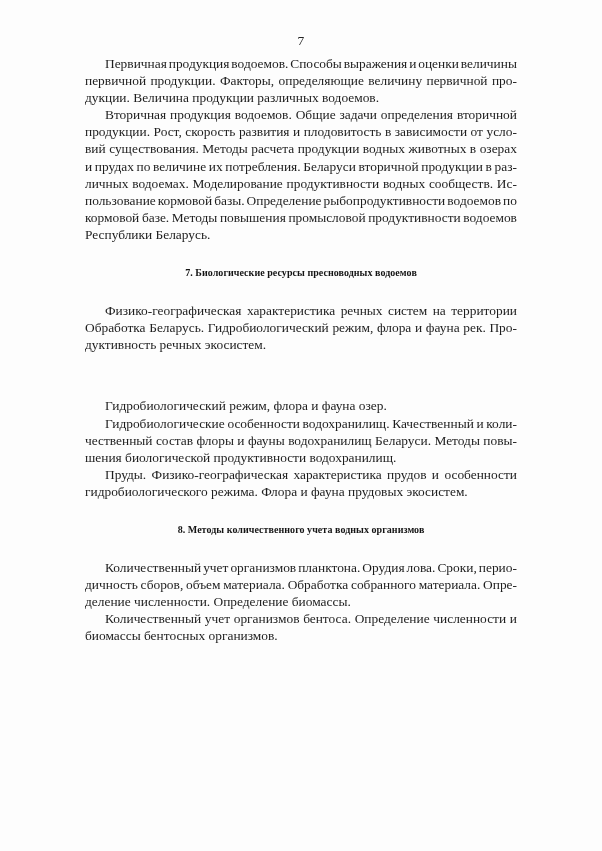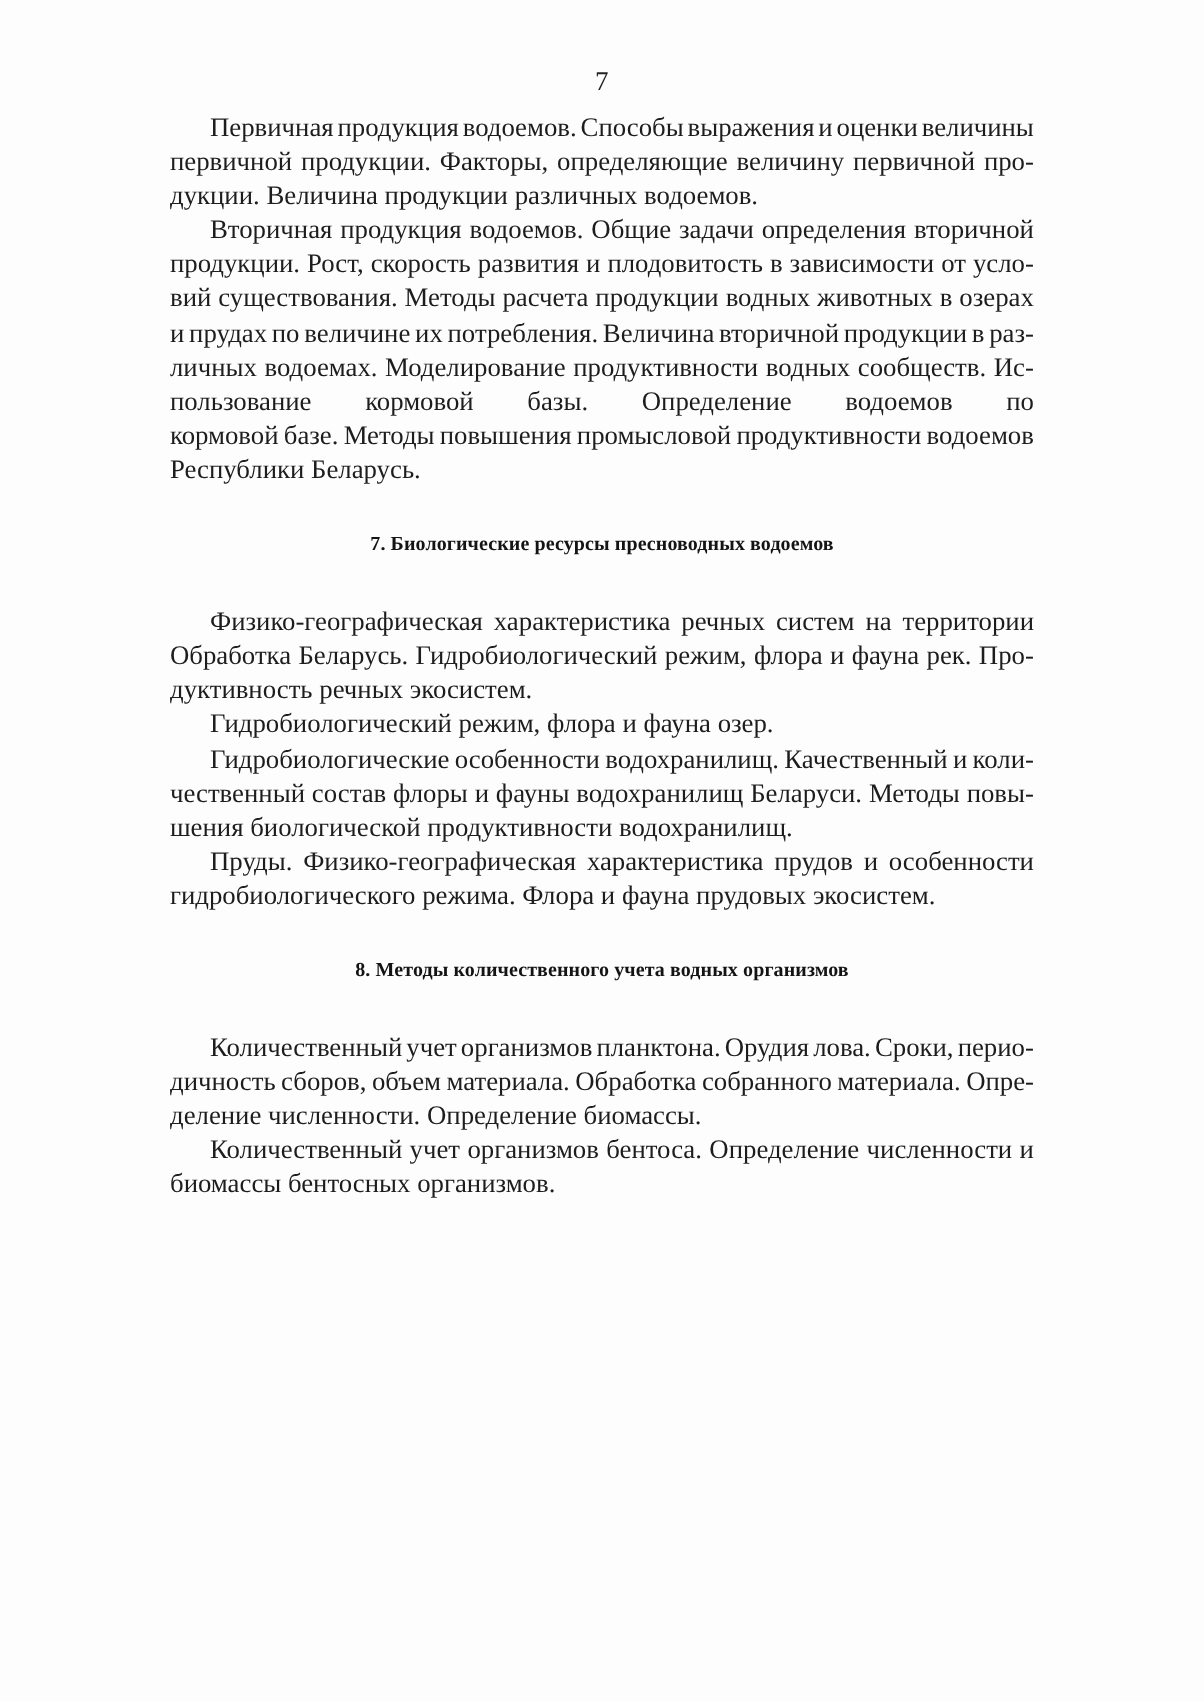--- a/index.html
+++ b/index.html
@@ -48,21 +48,21 @@
     white-space: nowrap;
   }
   .ln.just {
     display: flex;
     justify-content: space-between;
     white-space: nowrap;
   }
   .ln.just > span { display: inline-block; }
   .ln.indent { text-indent: 0; }
   .ln.indent.just { padding-left: 20px; }
-  .ln.indent:not(.just) { padding-left: 20px; }
+  .ln.indent:not(.just) { padding-left: 20px; margin-top: 44px; }
 
   .heading {
     margin: 0;
     font-size: 10px;
     font-weight: bold;
     text-align: center;
     color: #141414;
     line-height: 17.1px;
     letter-spacing: 0.05px;
   }
@@ -132,40 +132,41 @@
           <span>в</span>
           <span>озерах</span>
         </span>
         <span class="ln just">
           <span>и</span>
           <span>прудах</span>
           <span>по</span>
           <span>величине</span>
           <span>их</span>
           <span>потребления.</span>
-          <span>Величина</span>
+          <span>Беларуси</span>
           <span>вторичной</span>
           <span>продукции</span>
           <span>в</span>
           <span>раз-</span>
         </span>
         <span class="ln just">
           <span>личных</span>
           <span>водоемах.</span>
           <span>Моделирование</span>
           <span>продуктивности</span>
           <span>водных</span>
           <span>сообществ.</span>
           <span>Ис-</span>
         </span>
         <span class="ln just">
           <span>пользование</span>
           <span>кормовой</span>
           <span>базы.</span>
           <span>Определение</span>
+          <span>рыбопродуктивности</span>
           <span>водоемов</span>
           <span>по</span>
         </span>
         <span class="ln just">
           <span>кормовой</span>
           <span>базе.</span>
           <span>Методы</span>
           <span>повышения</span>
           <span>промысловой</span>
           <span>продуктивности</span>

